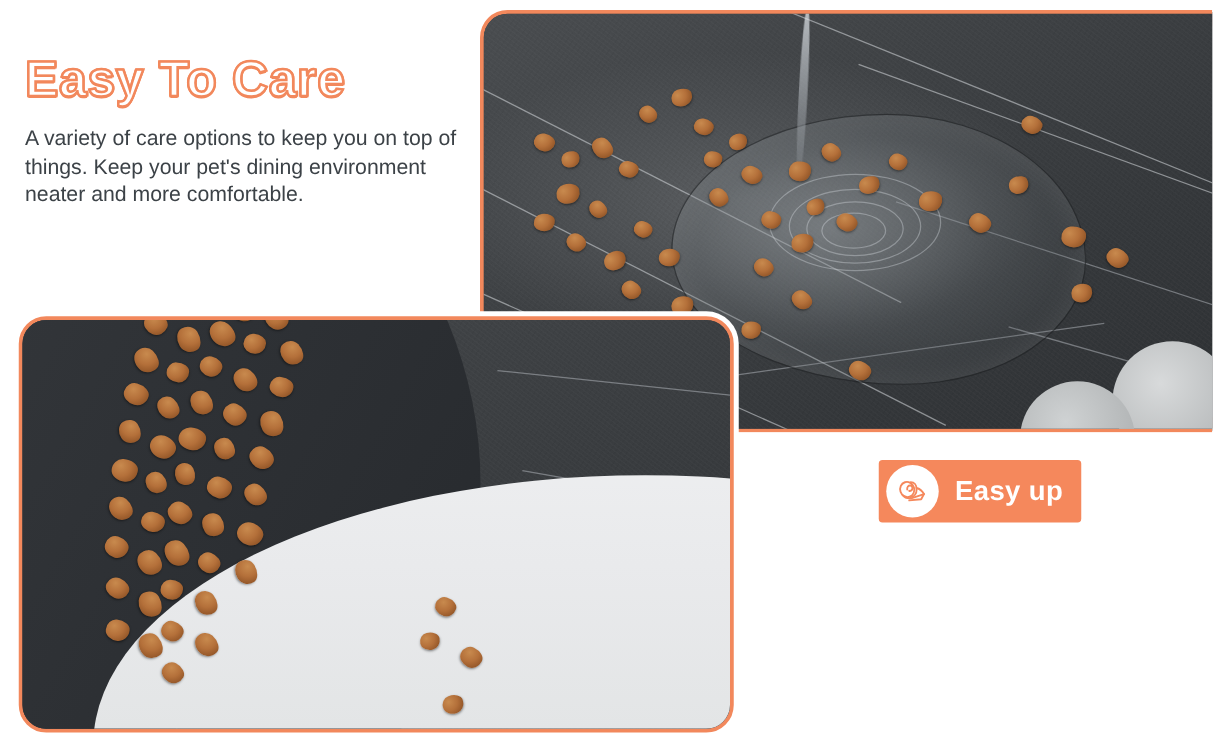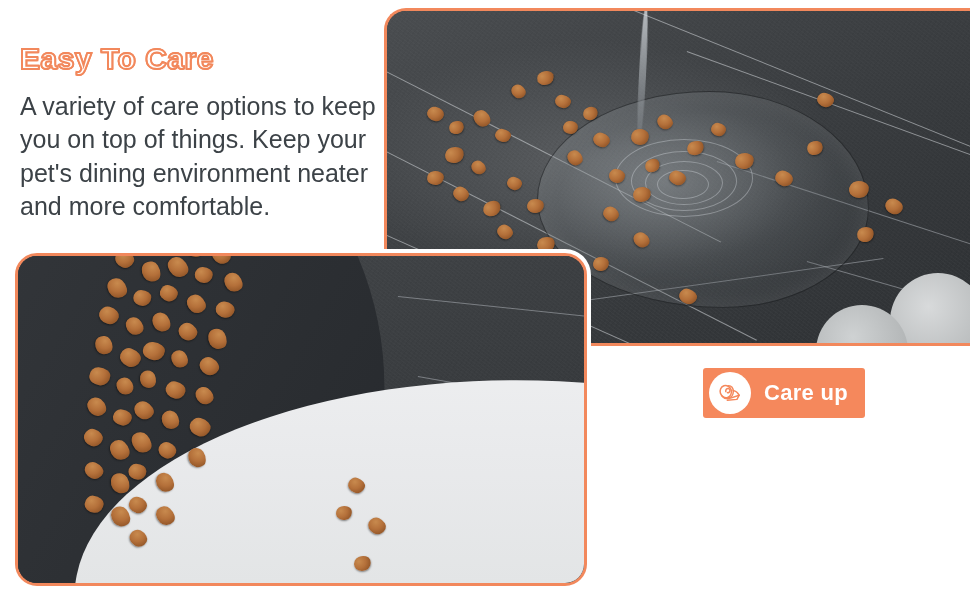--- a/index.html
+++ b/index.html
@@ -7,30 +7,30 @@
     width:970px;height:600px;overflow:hidden;
     background:#ffffff;
     font-family:"Liberation Sans", sans-serif;
     position:relative;
   }
   #stage{position:relative;width:970px;height:600px;background:#fff;}
 
   
   #text-block{position:absolute;left:16px;top:44px;width:360px;}
   #headline{
-    font-size:30px;font-weight:bold;letter-spacing:.5px;line-height:1;
+    font-size:40px;font-weight:bold;letter-spacing:.5px;line-height:1;
     color:#ffffff;
     -webkit-text-stroke:2px #F2885C;
     text-shadow:
        1px 0 0 #F2885C,-1px 0 0 #F2885C,0 1px 0 #F2885C,0 -1px 0 #F2885C;
     margin:0 0 16px 4px;
     white-space:nowrap;
   }
   #body-copy{
-    font-size:25px;line-height:1.33;color:#3c4247;margin:0 0 0 4px;
+    font-size:17px;line-height:1.33;color:#3c4247;margin:0 0 0 4px;
     font-weight:400;width:360px;
   }
 
   
   .panel{
     position:absolute;border:3px solid #F2885C;border-radius:22px;
     overflow:hidden;background:#3a3d40;box-sizing:border-box;
   }
   #panel-water{left:384px;top:8px;width:586px;height:338px;border-radius:22px 0 0 22px;border-right:none;}
   #panel-roll{left:15px;top:253px;width:572px;height:333px;z-index:3;
@@ -281,17 +281,17 @@
         <svg width="30" height="30" viewBox="0 0 32 32">
           <g fill="none" stroke="#F5885C" stroke-width="1.6" stroke-linecap="round" stroke-linejoin="round">
             <ellipse cx="11.5" cy="14.5" rx="6" ry="6.5" transform="rotate(-18 11.5 14.5)"></ellipse>
             <path d="M11.5 14.5c-.3-2 1-3.6 2.6-3.4 1.4.2 2.2 1.7 1.7 3.1-.4 1.2-1.6 1.8-2.6 1.4"></path>
             <path d="M14.5 8.2c3 0 5 2.6 5 6.2 0 3.6-2 6.4-5 6.6"></path>
             <path d="M19.4 13.2c2.6.6 5 2.6 6.4 5.2l-11 3.6c-3 .4-5.6-.6-7.2-2.6"></path>
             <path d="M25.8 18.4l-2.4 4.4-10.2 1"></path>
           </g>
         </svg>
       </span>
-      <span class="badge-label">Care up</span>
+      <span class="badge-label">Easy up</span>
     </div>
 
   </div>
 </div>
 
 </body></html>

